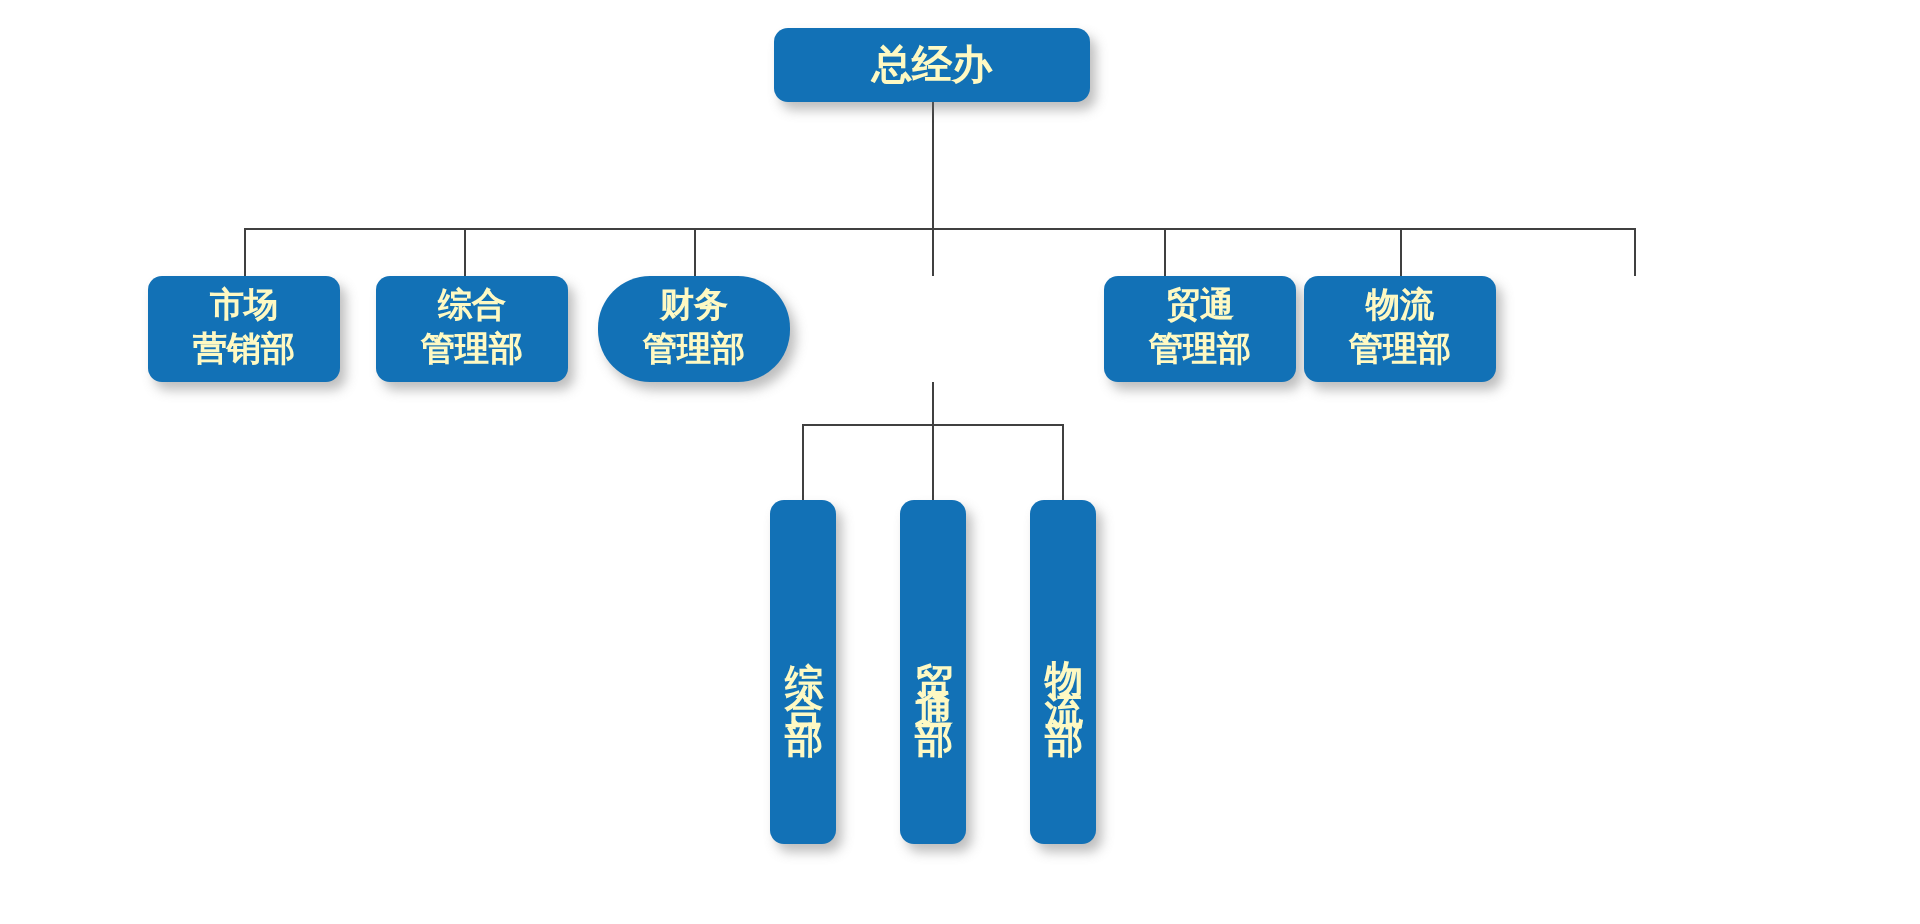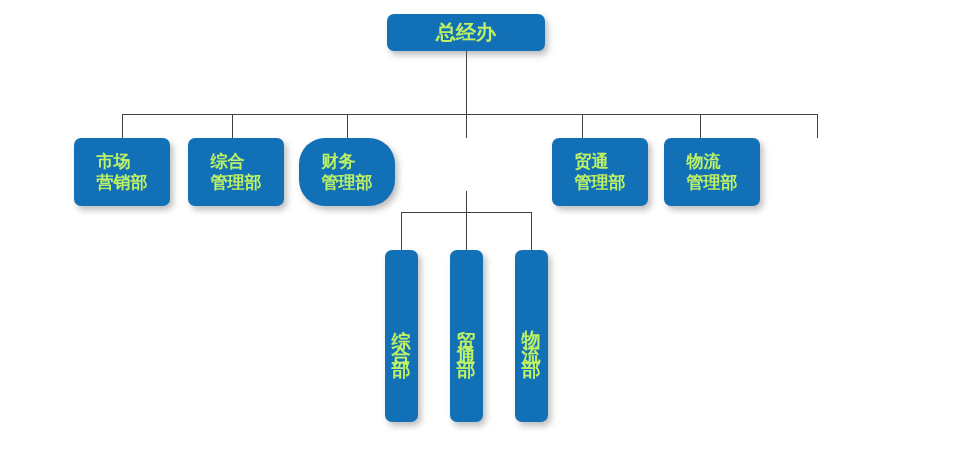--- a/index.html
+++ b/index.html
@@ -20,52 +20,53 @@
     position: absolute;
     background: #404040;
   }
   .hline { height: 1px; }
   .vline { width: 1px; }
 
   
   .node {
     position: absolute;
     background: #1271B6;
-    color: #bef264;
+    color: #fef9c3;
     border-radius: 7px;
     display: flex;
     align-items: center;
     justify-content: center;
+    text-align: center;
     font-weight: bold;
     box-shadow: 3px 4px 6px rgba(110, 110, 110, 0.45);
   }
   .node .lbl {
     white-space: pre-line;
     line-height: 1.25;
   }
 
   
   .root {
     left: 387px; top: 14px;
     width: 158px; height: 37px;
     font-size: 20px;
   }
 
   
   .dept {
     top: 138px;
-    width: 96px; height: 68px;
+    width: 96px; height: 53px;
     font-size: 17px;
   }
   .dept-1 { left: 74px;  }
   .dept-2 { left: 188px; }
   .dept-3 { left: 299px; border-radius: 26px; }
   .dept-4 { left: 418px; }
   .dept-5 { left: 552px; }
-  .dept-6 { left: 652px; margin-left: 12px; }
+  .dept-6 { left: 652px; }
   .dept-7 { left: 769px; }
 
   
   .vbar {
     top: 250px;
     width: 33px; height: 172px;
     font-size: 19px;
   }
   .vbar .lbl {
     writing-mode: vertical-rl;

